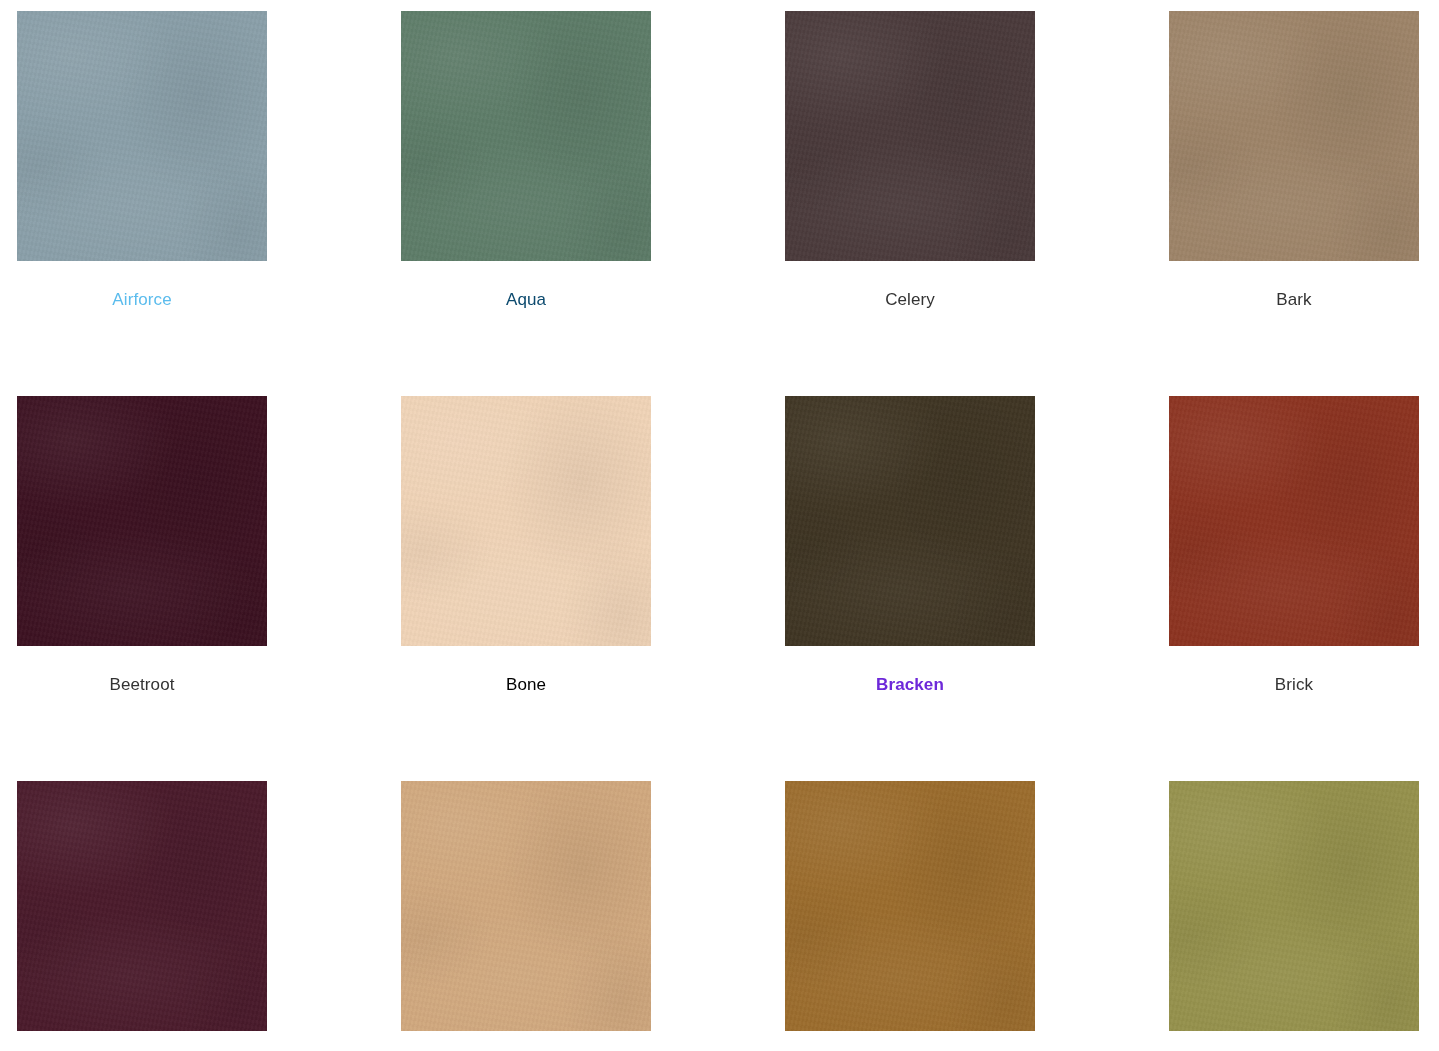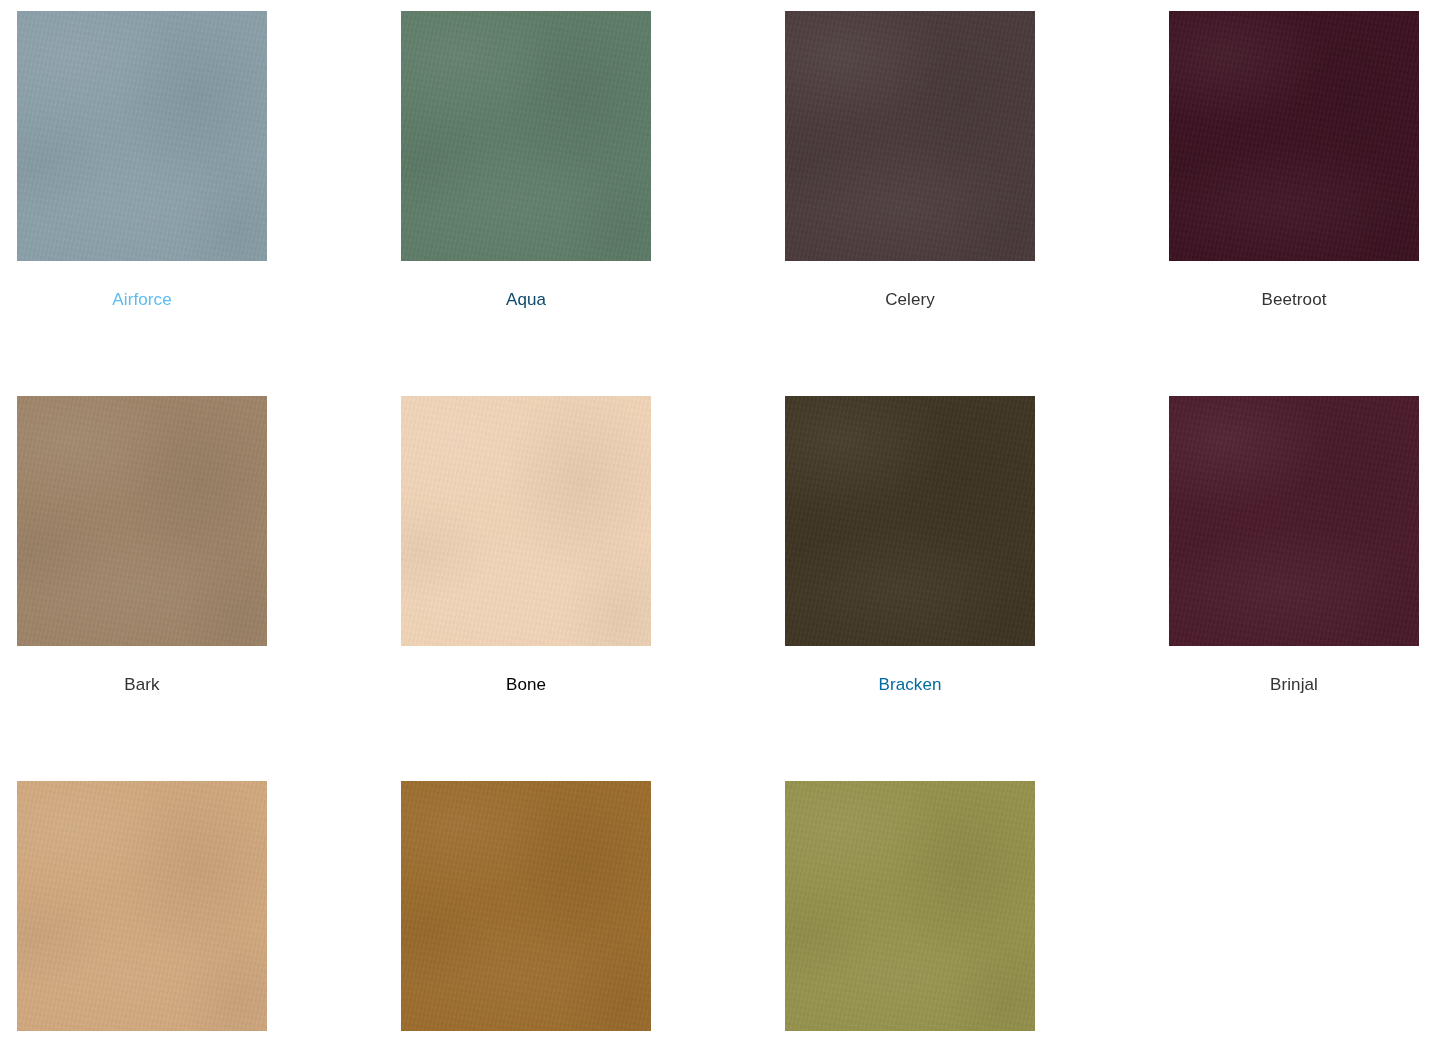--- a/index.html
+++ b/index.html
@@ -88,34 +88,38 @@
     </div>
     <div class="swatch-cell">
       <div class="swatch-chip" style="background-color: rgb(93, 124, 104);"></div>
       <div class="swatch-label" style="color: #0c4a6e;">Aqua</div>
     </div>
     <div class="swatch-cell">
       <div class="swatch-chip" style="background-color: rgb(74, 58, 59);"></div>
       <div class="swatch-label" style="color: rgb(51, 51, 51);">Celery</div>
     </div>
     <div class="swatch-cell">
+      <div class="swatch-chip" style="background-color: rgb(157, 132, 104);"></div>
+      <div class="swatch-label" style="color: rgb(51, 51, 51);">Bark</div>
+    </div>
+    <div class="swatch-cell">
       <div class="swatch-chip" style="background-color: rgb(60, 17, 33);"></div>
       <div class="swatch-label" style="color: rgb(51, 51, 51);">Beetroot</div>
-    </div>
-    <div class="swatch-cell">
-      <div class="swatch-chip" style="background-color: rgb(157, 132, 104);"></div>
-      <div class="swatch-label" style="color: rgb(51, 51, 51);">Bark</div>
     </div>
     <div class="swatch-cell">
       <div class="swatch-chip" style="background-color: rgb(240, 211, 183);"></div>
       <div class="swatch-label" style="color: #000000;">Bone</div>
     </div>
     <div class="swatch-cell">
       <div class="swatch-chip" style="background-color: rgb(63, 53, 35);"></div>
-      <div class="swatch-label" style="color: #0369a1;">Bracken</div>
+      <div class="swatch-label" style="color: #6d28d9; font-weight: bold;">Bracken</div>
+    </div>
+    <div class="swatch-cell">
+      <div class="swatch-chip" style="background-color: rgb(140, 51, 32);"></div>
+      <div class="swatch-label" style="color: rgb(51, 51, 51);">Brick</div>
     </div>
     <div class="swatch-cell">
       <div class="swatch-chip" style="background-color: rgb(74, 26, 43);"></div>
       <div class="swatch-label" style="color: rgb(51, 51, 51);">Brinjal</div>
     </div>
     <div class="swatch-cell">
       <div class="swatch-chip" style="background-color: rgb(208, 168, 126);"></div>
       <div class="swatch-label" style="color: rgb(51, 51, 51);">Cafe</div>
     </div>
     <div class="swatch-cell">

